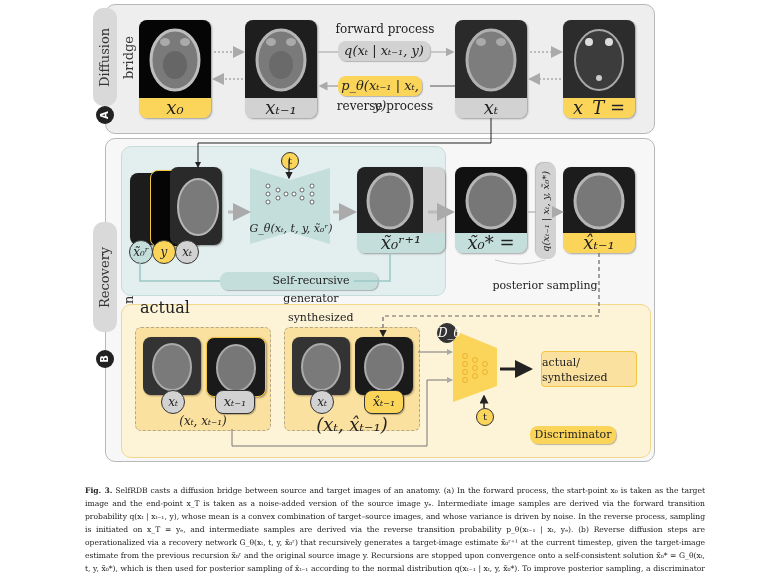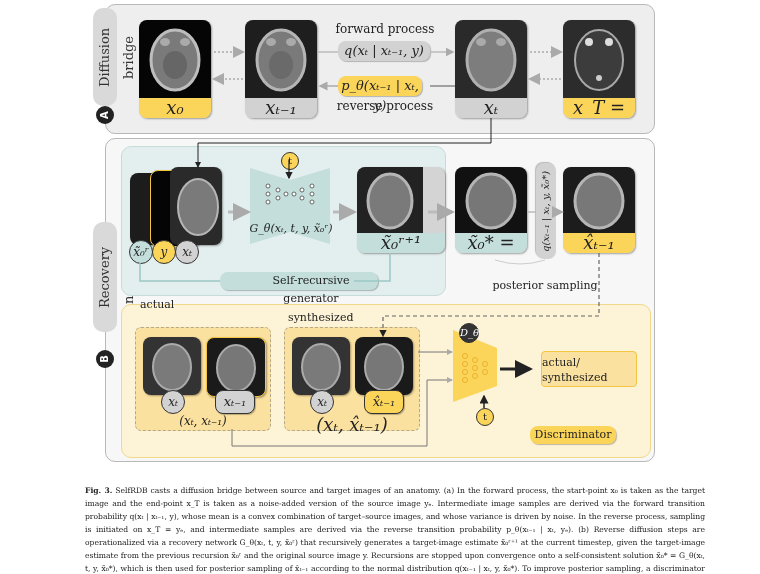--- a/index.html
+++ b/index.html
@@ -133,21 +133,21 @@
 <div class="abs card" style="left:563px;top:167px;width:72px;height:86px;">
   <svg class="brain" width="72" height="66">
       <rect width="72" height="66" fill="#1c1c1c"></rect>
       <ellipse cx="36" cy="34" rx="24" ry="27" fill="#787878" stroke="#b5b5b5" stroke-width="3"></ellipse>
     </svg>
   <div class="cap yellow">x̂ₜ₋₁</div>
 </div>
 <div class="abs plain" style="left:490px;top:279px;width:110px;font-size:11px;">posterior sampling</div>
 
 <div class="abs disc-panel"></div>
-<div class="abs" style="left:140px;top:298px;font-size:11px;">actual</div>
+<div class="abs" style="left:140px;top:298px;font-size:16px;">actual</div>
 <div class="abs sub-panel" style="left:135px;top:327px;width:134px;height:102px;"></div>
 <div class="abs card" style="left:143px;top:337px;width:58px;height:58px;background:#333;"><svg width="58" height="58">
       <ellipse cx="29" cy="30" rx="19" ry="23" fill="#7a7a7a" stroke="#aaa" stroke-width="2"></ellipse>
     </svg></div>
 <div class="abs card" style="left:206px;top:337px;width:58px;height:58px;background:#1a1a1a;border:1px solid #f2c640;"><svg width="58" height="58">
       <ellipse cx="29" cy="30" rx="19" ry="23" fill="#777" stroke="#aaa" stroke-width="2"></ellipse>
     </svg></div>
 <div class="abs circ" style="left:161px;top:390px;width:22px;height:22px;line-height:22px;background:#d2d2d2;">xₜ</div>
 <div class="abs pill" style="left:215px;top:390px;width:38px;height:22px;line-height:22px;background:#d2d2d2;border:1px solid #333;">xₜ₋₁</div>
 <div class="abs" style="left:158px;top:414px;width:90px;text-align:center;font-style:italic;font-size:12px;">(xₜ, xₜ₋₁)</div>
@@ -171,21 +171,21 @@
       <circle cx="12" cy="34" r="2.5"></circle>
       <circle cx="12" cy="42" r="2.5"></circle>
       <circle cx="12" cy="50" r="2.5"></circle>
       <circle cx="22" cy="30" r="2.5"></circle>
       <circle cx="22" cy="38" r="2.5"></circle>
       <circle cx="22" cy="46" r="2.5"></circle>
       <circle cx="32" cy="34" r="2.5"></circle>
       <circle cx="32" cy="42" r="2.5"></circle>
     </g>
 </svg>
-<div class="abs circ" style="left:459px;top:323px;width:18px;height:18px;line-height:18px;background:#333;color:#fff;font-size:10px;font-style:italic;">D_θ</div>
+<div class="abs circ" style="left:437px;top:323px;width:18px;height:18px;line-height:18px;background:#333;color:#fff;font-size:12px;font-style:italic;">D_θ</div>
 <div class="abs circ" style="left:476px;top:408px;width:16px;height:16px;line-height:16px;background:#fbd55a;font-style:normal;font-size:10px;"><span>t</span></div>
 <div class="abs" style="left:541px;top:351px;width:96px;height:36px;background:#fbe1a0;border:1px solid #f2c640;border-radius:4px;text-align:left;font-size:11px;line-height:15px;padding-top:3px;box-sizing:border-box;">
   <div>actual/</div>
   <div>synthesized</div>
 </div>
 <div class="abs pill" style="left:530px;top:426px;width:86px;height:18px;line-height:18px;background:#fbd55a;font-style:normal;font-size:11px;">Discriminator</div>
 
 <svg class="overlay" width="760" height="574">
   <defs>
     <marker id="ag" markerWidth="6" markerHeight="6" refX="5" refY="3" orient="auto">

